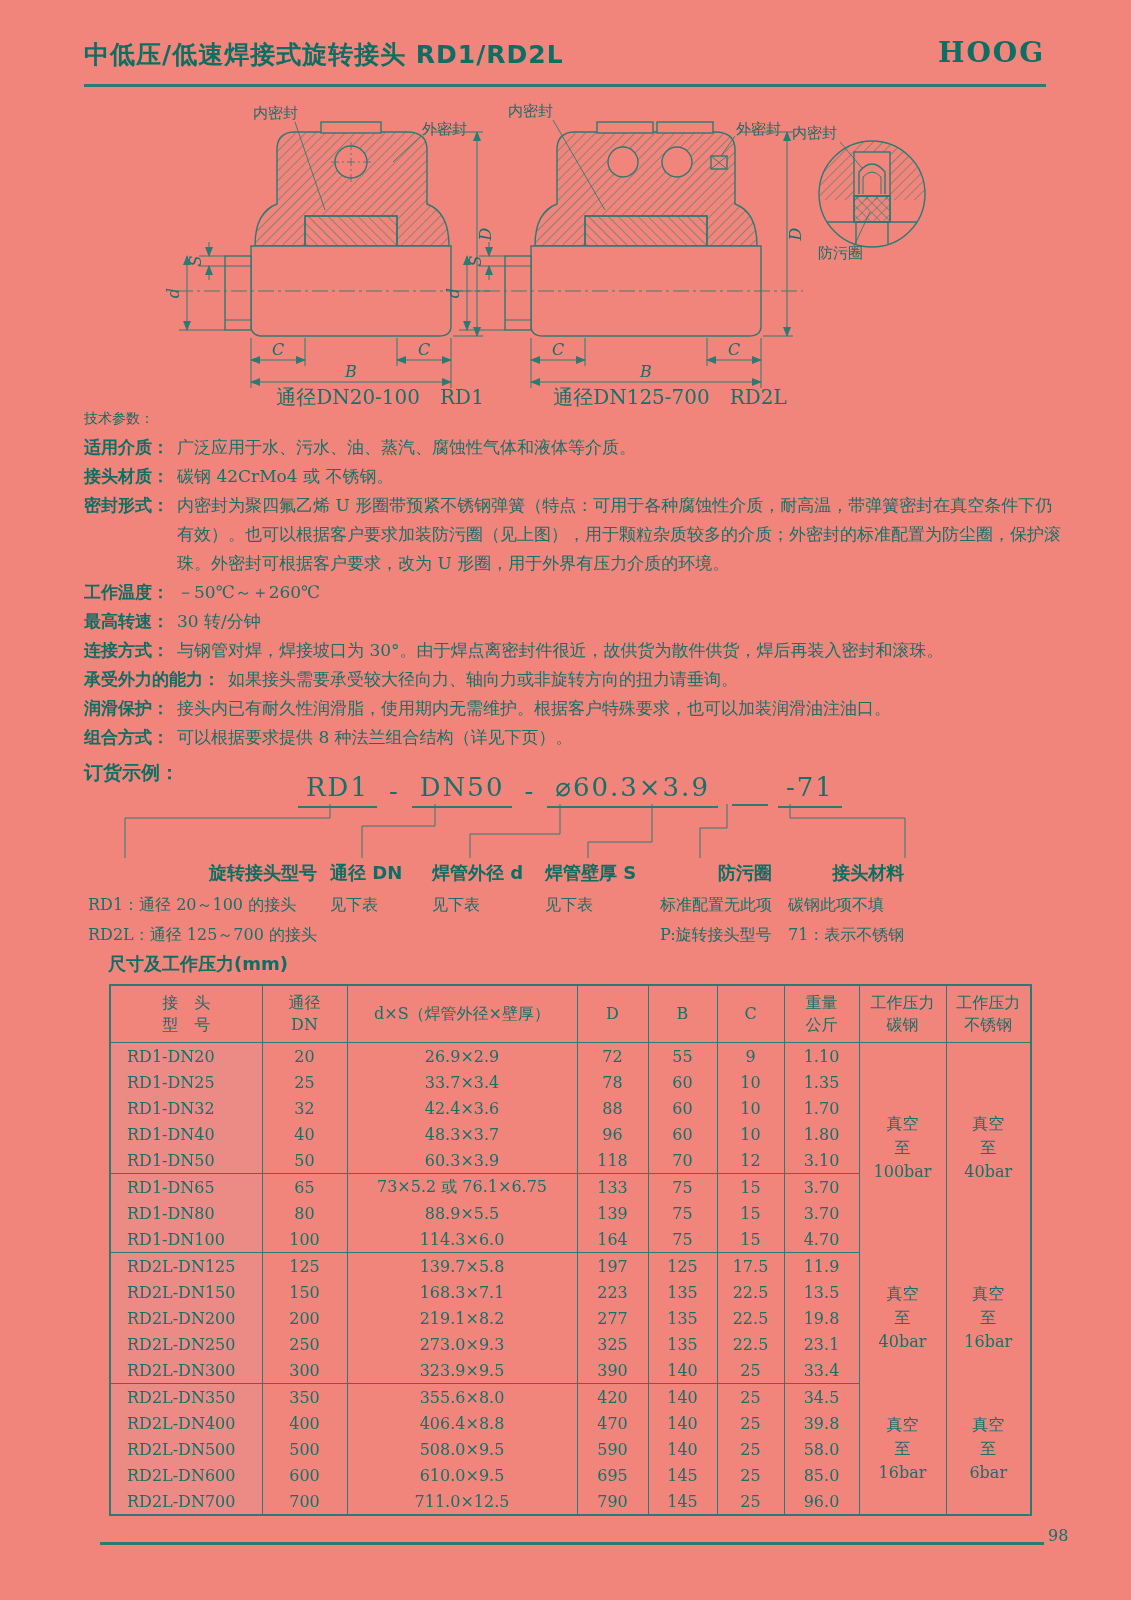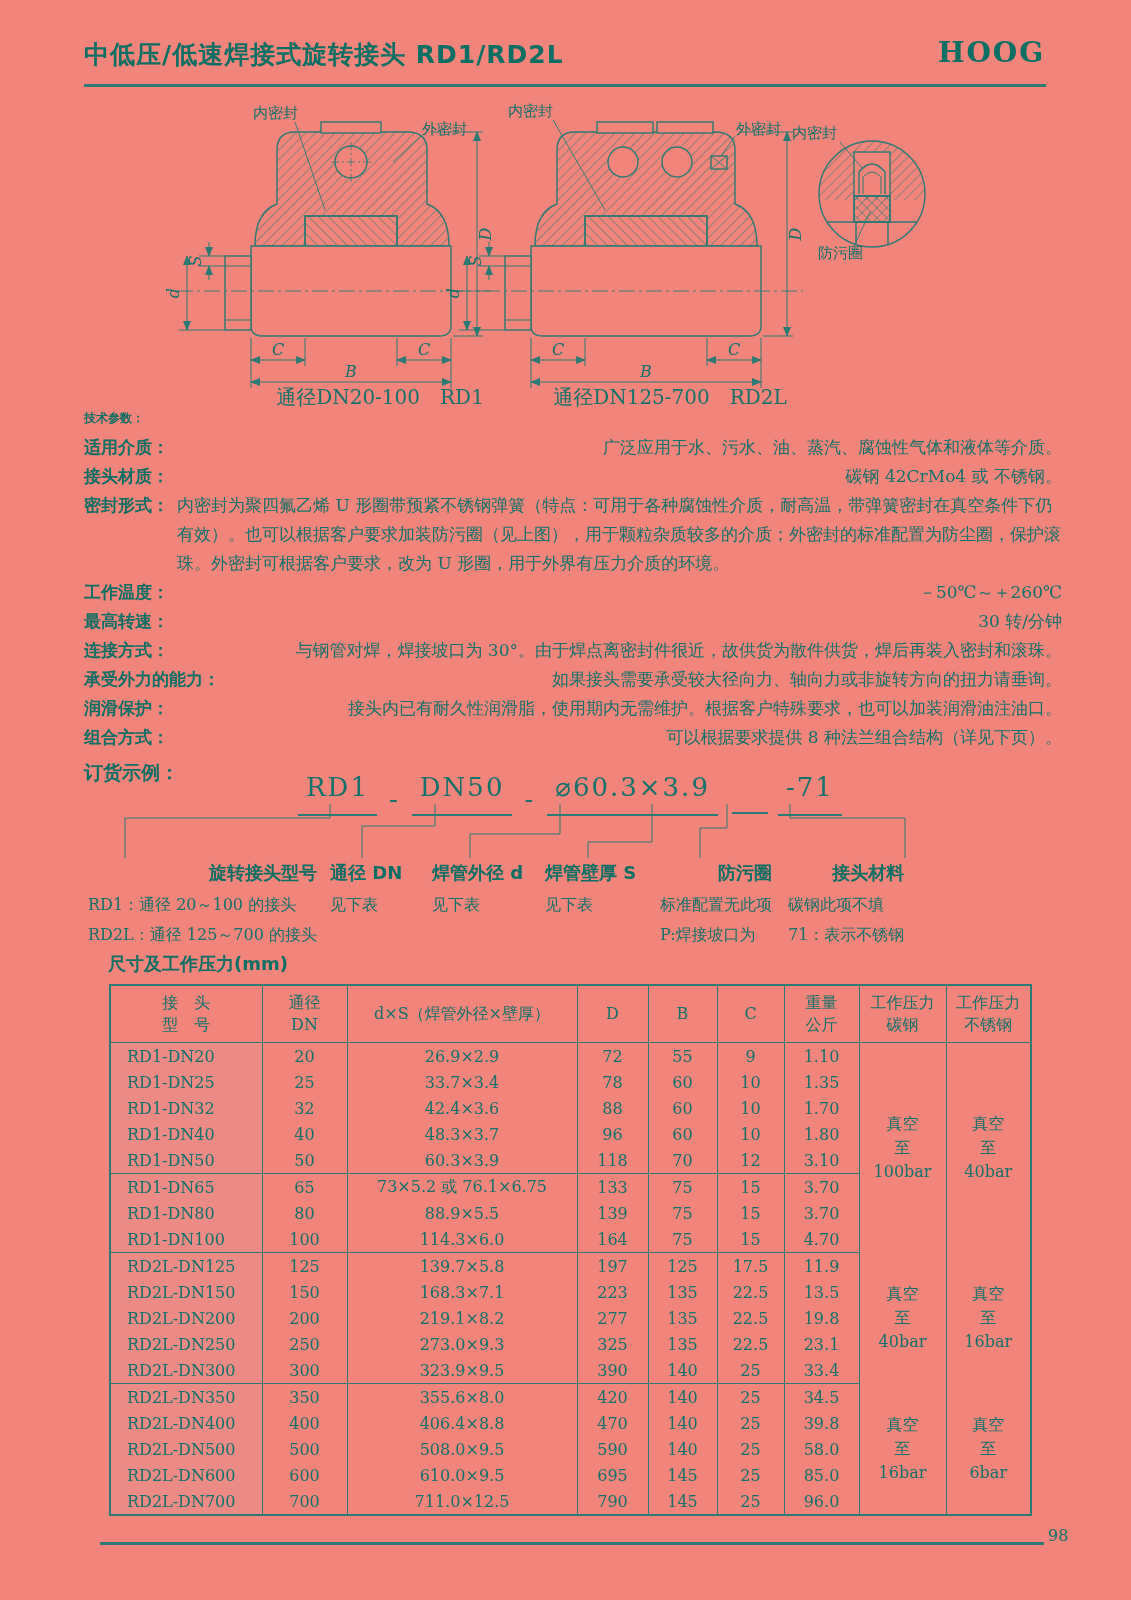--- a/index.html
+++ b/index.html
@@ -20,29 +20,29 @@
   .logo{position:absolute;left:938px;top:36px;font-size:28px;font-weight:bold;letter-spacing:2px;color:var(--ink-dark);}
   .rule{position:absolute;left:84px;top:84px;width:962px;height:3px;background:var(--line);}
   .diagrams{position:absolute;left:0;top:94px;}
   svg text{fill:var(--ink);font-family:"DejaVu Serif","Liberation Serif",serif;}
   svg .callout{font-size:15px;}
   svg .dim{font-size:16px;font-style:italic;}
   .caption{position:absolute;top:384px;font-size:20px;text-align:center;}
   .cap-rd1{left:240px;width:280px;}
   .cap-rd2l{left:520px;width:300px;}
   .params{position:absolute;left:84px;top:404px;width:978px;font-size:17px;line-height:29px;}
-  .params-heading{font-weight:bold;font-size:12px;color:var(--ink-dark);
+  .params-heading{font-weight:normal;font-size:14px;color:var(--ink-dark);
     font-family:"DejaVu Sans","Liberation Sans",sans-serif;}
-  .param{display:flex;align-items:flex-start;justify-content:space-between;}
+  .param{display:flex;align-items:flex-start;}
   .param .lbl{font-weight:bold;white-space:nowrap;margin-right:8px;color:var(--ink-dark);
     font-family:"DejaVu Sans","Liberation Sans",sans-serif;}
   .ordering-heading{position:absolute;left:84px;top:760px;font-size:19px;font-weight:bold;color:var(--ink-dark);
     font-family:"DejaVu Sans","Liberation Sans",sans-serif;}
   .code-line{position:absolute;left:298px;top:772px;font-size:26px;letter-spacing:2px;display:flex;align-items:flex-end;}
-  .code-line .u{border-bottom:2px solid var(--line);padding:0 8px 12px 8px;}
+  .code-line .u{border-bottom:2px solid var(--line);padding:0 8px 4px 8px;}
   .code-line .sep{padding:0 12px 2px 12px;}
   .code-line .blank{display:inline-block;width:36px;border-bottom:2px solid var(--line);margin:0 10px 2px 14px;height:28px;}
   .connectors{position:absolute;left:0;top:804px;}
   .ord-col{position:absolute;top:858px;font-size:16px;line-height:30px;}
   .ord-col .t{font-weight:bold;font-size:18px;color:var(--ink-dark);
     font-family:"DejaVu Sans","Liberation Sans",sans-serif;margin-bottom:2px;text-align:right;}
   .oc1{left:88px;} .oc2{left:330px;} .oc3{left:432px;} .oc4{left:545px;} .oc5{left:660px;} .oc6{left:788px;}
   .dim-title{position:absolute;left:108px;top:952px;font-size:18px;font-weight:bold;color:var(--ink-dark);
     font-family:"DejaVu Sans","Liberation Sans",sans-serif;}
   table.spec{position:absolute;left:109px;top:984px;border-collapse:collapse;table-layout:fixed;
@@ -269,21 +269,21 @@
     <div class="t">焊管外径 d</div>
     <div>见下表</div>
   </div>
   <div class="ord-col oc4">
     <div class="t">焊管壁厚 S</div>
     <div>见下表</div>
   </div>
   <div class="ord-col oc5">
     <div class="t">防污圈</div>
     <div>标准配置无此项</div>
-    <div>P:焊接坡口为</div>
+    <div>P:旋转接头型号</div>
   </div>
   <div class="ord-col oc6">
     <div class="t">接头材料</div>
     <div>碳钢此项不填</div>
     <div>71：表示不锈钢</div>
   </div>
 
   <div class="dim-title">尺寸及工作压力(mm)</div>
 
   <table class="spec">

